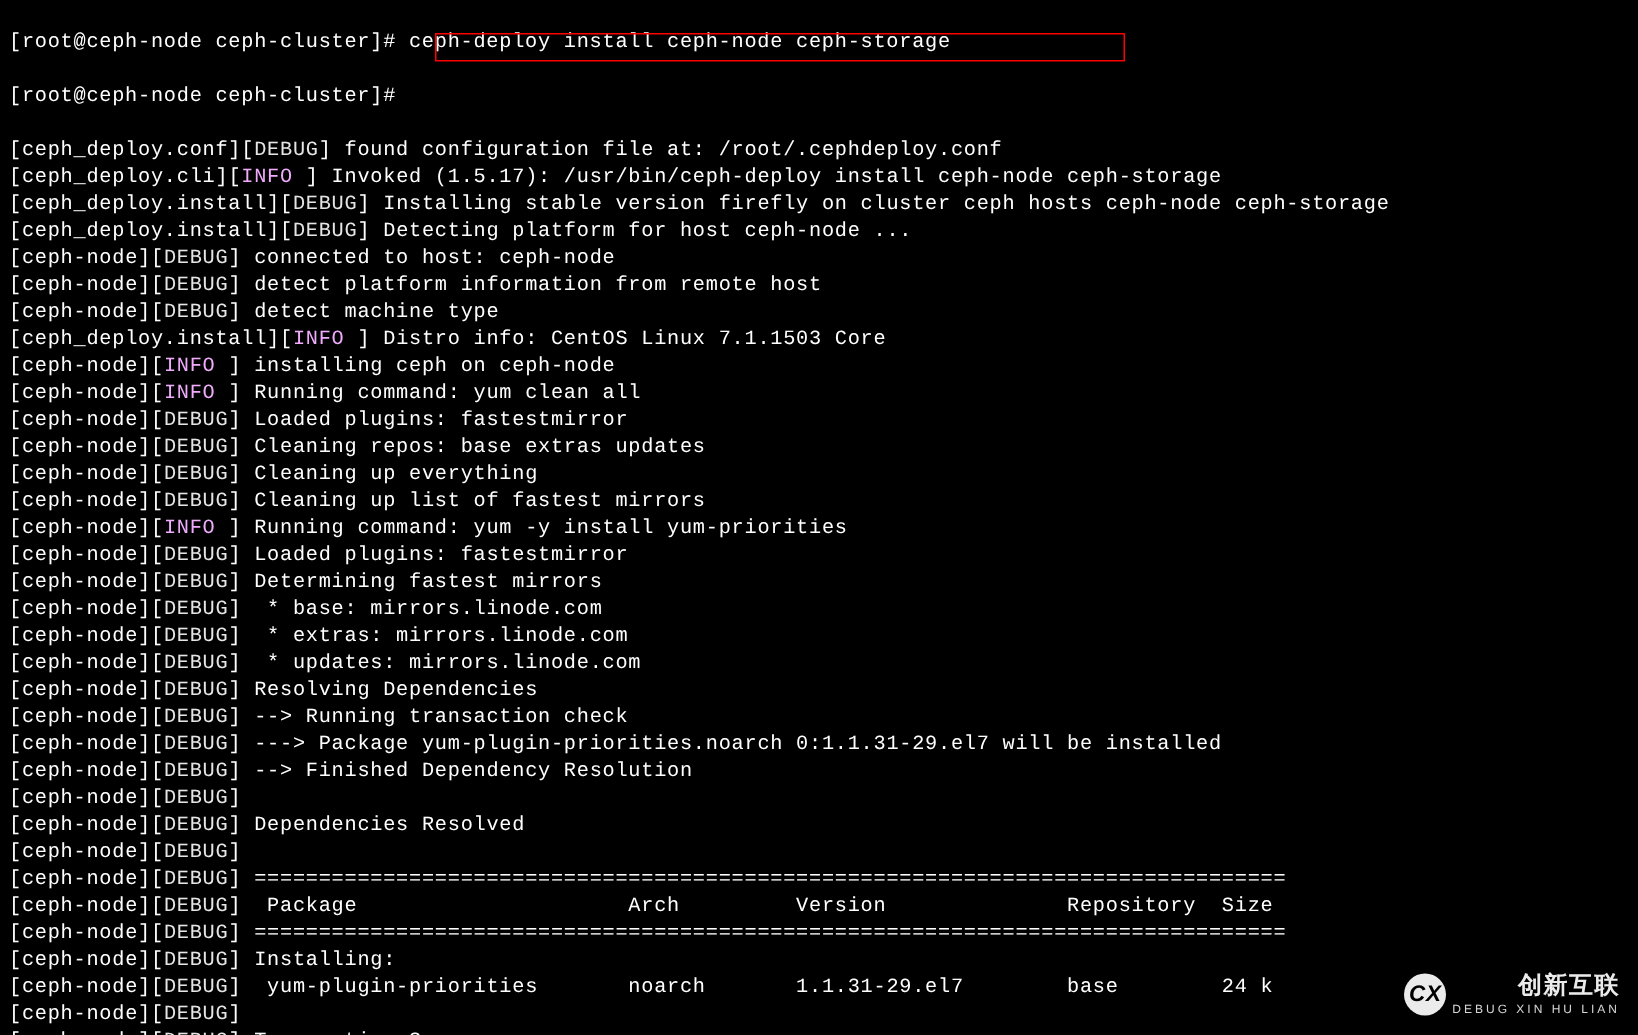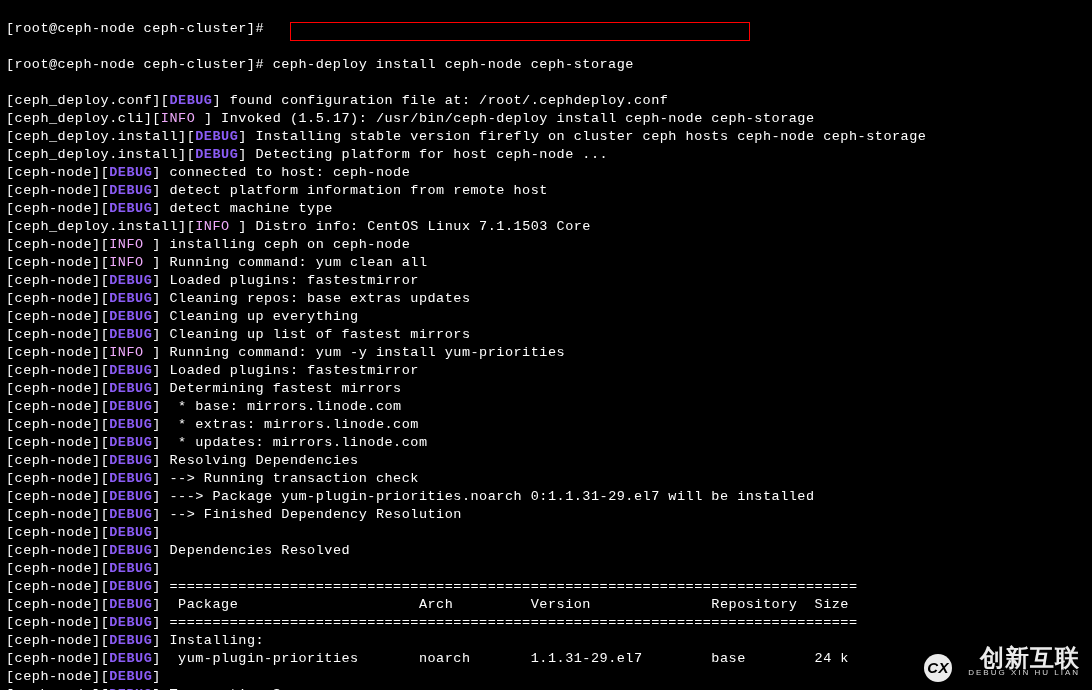--- a/index.html
+++ b/index.html
@@ -15,55 +15,55 @@
     overflow: hidden;
     position: relative;
     letter-spacing: 0.5px;
   }
   .terminal {
     padding: 2px 6px;
     white-space: pre;
   }
   .line { display: block; }
   .bracket { color: #fff; }
-  .debug { color: #8b5cf6; font-weight: bold; }
+  .debug { color: #e5e5e5; font-weight: normal; }
   .info  { color: #f0abfc; }
   .highlight-box {
     position: absolute;
     top: 22px;
     left: 290px;
     width: 458px;
     height: 17px;
     border: 1.5px solid #ff0000;
     pointer-events: none;
   }
   .watermark {
     position: absolute;
     right: 12px;
     bottom: 8px;
     color: #fff;
     font-family: sans-serif;
     text-align: right;
     opacity: 0.92;
   }
-  .watermark .logo { display: flex; align-items: flex-end; gap:16px;}
+  .watermark .logo { display: flex; align-items: flex-start; gap:4px;}
   .watermark .cx {
     display:inline-block; width:28px; height:28px; border-radius:50%;
     background:#fff; color:#000; font-weight:bold; line-height:28px; text-align:center;
     font-style:italic; font-size:15px;
   }
-  .watermark .big { font-size:24px; font-weight:bold; letter-spacing:1px;}
+  .watermark .big { font-size:16px; font-weight:bold; letter-spacing:1px;}
   .watermark .small { font-size:8px; letter-spacing:2px; opacity:0.9; margin-top:-3px;}
 </style>
 </head>
 <body>
 
 <div class="terminal">
+<span class="line">[root@ceph-node ceph-cluster]# ceph-deploy install ceph-node ceph-storage</span>
 <span class="line">[root@ceph-node ceph-cluster]# </span>
-<span class="line">[root@ceph-node ceph-cluster]# ceph-deploy install ceph-node ceph-storage</span>
 <div id="log-lines"><span class="line"><span class="bracket">[</span>ceph_deploy.conf<span class="bracket">]</span><span class="bracket">[</span><span class="debug">DEBUG</span><span class="bracket">] </span>found configuration file at: /root/.cephdeploy.conf</span><span class="line"><span class="bracket">[</span>ceph_deploy.cli<span class="bracket">]</span><span class="bracket">[</span><span class="info">INFO </span><span class="bracket">] </span>Invoked (1.5.17): /usr/bin/ceph-deploy install ceph-node ceph-storage</span><span class="line"><span class="bracket">[</span>ceph_deploy.install<span class="bracket">]</span><span class="bracket">[</span><span class="debug">DEBUG</span><span class="bracket">] </span>Installing stable version firefly on cluster ceph hosts ceph-node ceph-storage</span><span class="line"><span class="bracket">[</span>ceph_deploy.install<span class="bracket">]</span><span class="bracket">[</span><span class="debug">DEBUG</span><span class="bracket">] </span>Detecting platform for host ceph-node ...</span><span class="line"><span class="bracket">[</span>ceph-node<span class="bracket">]</span><span class="bracket">[</span><span class="debug">DEBUG</span><span class="bracket">] </span>connected to host: ceph-node</span><span class="line"><span class="bracket">[</span>ceph-node<span class="bracket">]</span><span class="bracket">[</span><span class="debug">DEBUG</span><span class="bracket">] </span>detect platform information from remote host</span><span class="line"><span class="bracket">[</span>ceph-node<span class="bracket">]</span><span class="bracket">[</span><span class="debug">DEBUG</span><span class="bracket">] </span>detect machine type</span><span class="line"><span class="bracket">[</span>ceph_deploy.install<span class="bracket">]</span><span class="bracket">[</span><span class="info">INFO </span><span class="bracket">] </span>Distro info: CentOS Linux 7.1.1503 Core</span><span class="line"><span class="bracket">[</span>ceph-node<span class="bracket">]</span><span class="bracket">[</span><span class="info">INFO </span><span class="bracket">] </span>installing ceph on ceph-node</span><span class="line"><span class="bracket">[</span>ceph-node<span class="bracket">]</span><span class="bracket">[</span><span class="info">INFO </span><span class="bracket">] </span>Running command: yum clean all</span><span class="line"><span class="bracket">[</span>ceph-node<span class="bracket">]</span><span class="bracket">[</span><span class="debug">DEBUG</span><span class="bracket">] </span>Loaded plugins: fastestmirror</span><span class="line"><span class="bracket">[</span>ceph-node<span class="bracket">]</span><span class="bracket">[</span><span class="debug">DEBUG</span><span class="bracket">] </span>Cleaning repos: base extras updates</span><span class="line"><span class="bracket">[</span>ceph-node<span class="bracket">]</span><span class="bracket">[</span><span class="debug">DEBUG</span><span class="bracket">] </span>Cleaning up everything</span><span class="line"><span class="bracket">[</span>ceph-node<span class="bracket">]</span><span class="bracket">[</span><span class="debug">DEBUG</span><span class="bracket">] </span>Cleaning up list of fastest mirrors</span><span class="line"><span class="bracket">[</span>ceph-node<span class="bracket">]</span><span class="bracket">[</span><span class="info">INFO </span><span class="bracket">] </span>Running command: yum -y install yum-priorities</span><span class="line"><span class="bracket">[</span>ceph-node<span class="bracket">]</span><span class="bracket">[</span><span class="debug">DEBUG</span><span class="bracket">] </span>Loaded plugins: fastestmirror</span><span class="line"><span class="bracket">[</span>ceph-node<span class="bracket">]</span><span class="bracket">[</span><span class="debug">DEBUG</span><span class="bracket">] </span>Determining fastest mirrors</span><span class="line"><span class="bracket">[</span>ceph-node<span class="bracket">]</span><span class="bracket">[</span><span class="debug">DEBUG</span><span class="bracket">] </span> * base: mirrors.linode.com</span><span class="line"><span class="bracket">[</span>ceph-node<span class="bracket">]</span><span class="bracket">[</span><span class="debug">DEBUG</span><span class="bracket">] </span> * extras: mirrors.linode.com</span><span class="line"><span class="bracket">[</span>ceph-node<span class="bracket">]</span><span class="bracket">[</span><span class="debug">DEBUG</span><span class="bracket">] </span> * updates: mirrors.linode.com</span><span class="line"><span class="bracket">[</span>ceph-node<span class="bracket">]</span><span class="bracket">[</span><span class="debug">DEBUG</span><span class="bracket">] </span>Resolving Dependencies</span><span class="line"><span class="bracket">[</span>ceph-node<span class="bracket">]</span><span class="bracket">[</span><span class="debug">DEBUG</span><span class="bracket">] </span>--&gt; Running transaction check</span><span class="line"><span class="bracket">[</span>ceph-node<span class="bracket">]</span><span class="bracket">[</span><span class="debug">DEBUG</span><span class="bracket">] </span>---&gt; Package yum-plugin-priorities.noarch 0:1.1.31-29.el7 will be installed</span><span class="line"><span class="bracket">[</span>ceph-node<span class="bracket">]</span><span class="bracket">[</span><span class="debug">DEBUG</span><span class="bracket">] </span>--&gt; Finished Dependency Resolution</span><span class="line"><span class="bracket">[</span>ceph-node<span class="bracket">]</span><span class="bracket">[</span><span class="debug">DEBUG</span><span class="bracket">] </span></span><span class="line"><span class="bracket">[</span>ceph-node<span class="bracket">]</span><span class="bracket">[</span><span class="debug">DEBUG</span><span class="bracket">] </span>Dependencies Resolved</span><span class="line"><span class="bracket">[</span>ceph-node<span class="bracket">]</span><span class="bracket">[</span><span class="debug">DEBUG</span><span class="bracket">] </span></span><span class="line"><span class="bracket">[</span>ceph-node<span class="bracket">]</span><span class="bracket">[</span><span class="debug">DEBUG</span><span class="bracket">] </span>================================================================================</span><span class="line"><span class="bracket">[</span>ceph-node<span class="bracket">]</span><span class="bracket">[</span><span class="debug">DEBUG</span><span class="bracket">] </span> Package                     Arch         Version              Repository  Size</span><span class="line"><span class="bracket">[</span>ceph-node<span class="bracket">]</span><span class="bracket">[</span><span class="debug">DEBUG</span><span class="bracket">] </span>================================================================================</span><span class="line"><span class="bracket">[</span>ceph-node<span class="bracket">]</span><span class="bracket">[</span><span class="debug">DEBUG</span><span class="bracket">] </span>Installing:</span><span class="line"><span class="bracket">[</span>ceph-node<span class="bracket">]</span><span class="bracket">[</span><span class="debug">DEBUG</span><span class="bracket">] </span> yum-plugin-priorities       noarch       1.1.31-29.el7        base        24 k</span><span class="line"><span class="bracket">[</span>ceph-node<span class="bracket">]</span><span class="bracket">[</span><span class="debug">DEBUG</span><span class="bracket">] </span></span><span class="line"><span class="bracket">[</span>ceph-node<span class="bracket">]</span><span class="bracket">[</span><span class="debug">DEBUG</span><span class="bracket">] </span>Transaction Summary</span></div>
 </div>
 
 <div class="highlight-box"></div>
 
 <div class="watermark">
   <div class="logo">
     <span class="cx">CX</span>
     <div>
       <div class="big">创新互联</div>

